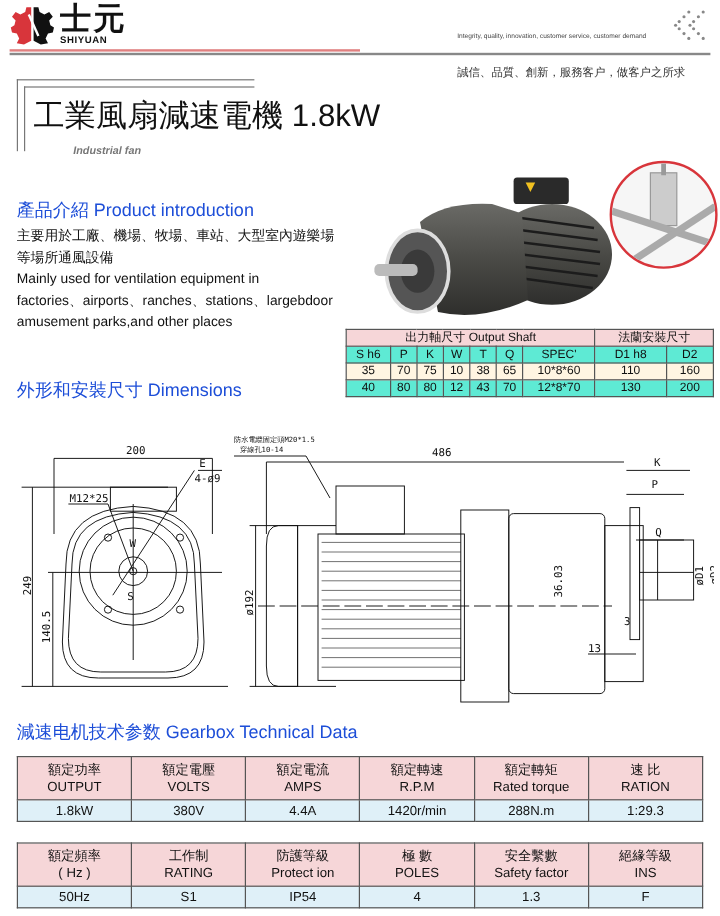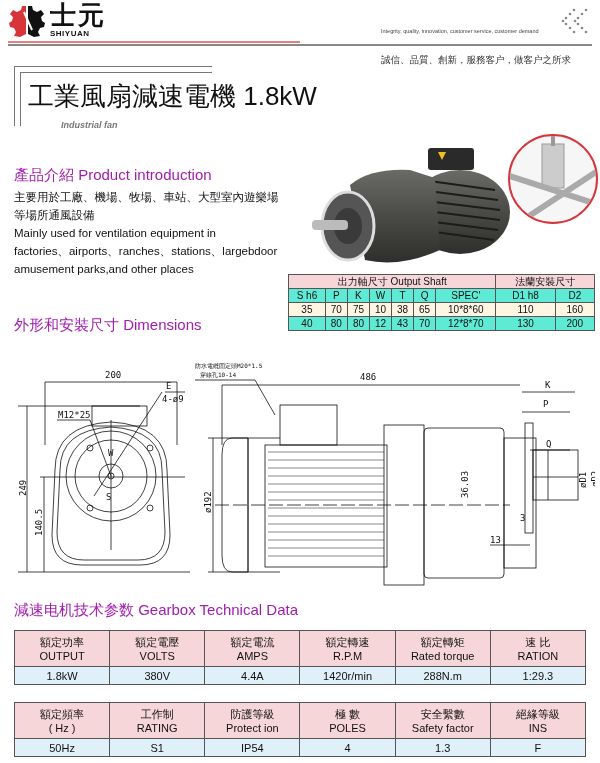--- a/index.html
+++ b/index.html
@@ -16,21 +16,21 @@
   .slogan-en { left: 381px; top: 28px; font-size: 5.5px; color: #444; }
   .chev { left: 560px; top: 6px; width: 32px; height: 30px; }
 
   
   .title-frame1 { left: 14px; top: 66px; width: 198px; height: 60px; border-left: 1px solid #777; border-top: 1px solid #777; }
   .title-frame2 { left: 20px; top: 72px; width: 192px; height: 54px; border-left: 1px solid #777; border-top: 1px solid #777; }
   .title { left: 28px; top: 80px; font-size: 26px; color: #111; font-weight: 500; line-height: 32px; white-space: nowrap; }
   .subtitle { left: 36px; top: 120px; font-size: 9px; font-weight: bold; font-style: italic; color: #777; margin-left: 25px; }
 
   
-  .sec-title { color: #a21caf; font-size: 15px; }
+  .sec-title { color: #1d4ed8; font-size: 15px; }
   .intro-title { left: 14px; top: 166px; }
   .intro-text { left: 14px; top: 188px; font-size: 11.5px; line-height: 18px; color: #111; width: 300px; }
 
   
   .motor { left: 310px; top: 140px; width: 200px; height: 130px; }
   .fan-circle { left: 508px; top: 134px; width: 90px; height: 90px; border: 2px solid #d8353b; border-radius: 50%; background: #f6f6f6; overflow: hidden; }
 
   
   table { border-collapse: collapse; }
   .shaft-table { left: 288px; top: 274px; width: 307px; font-size: 10px; }

